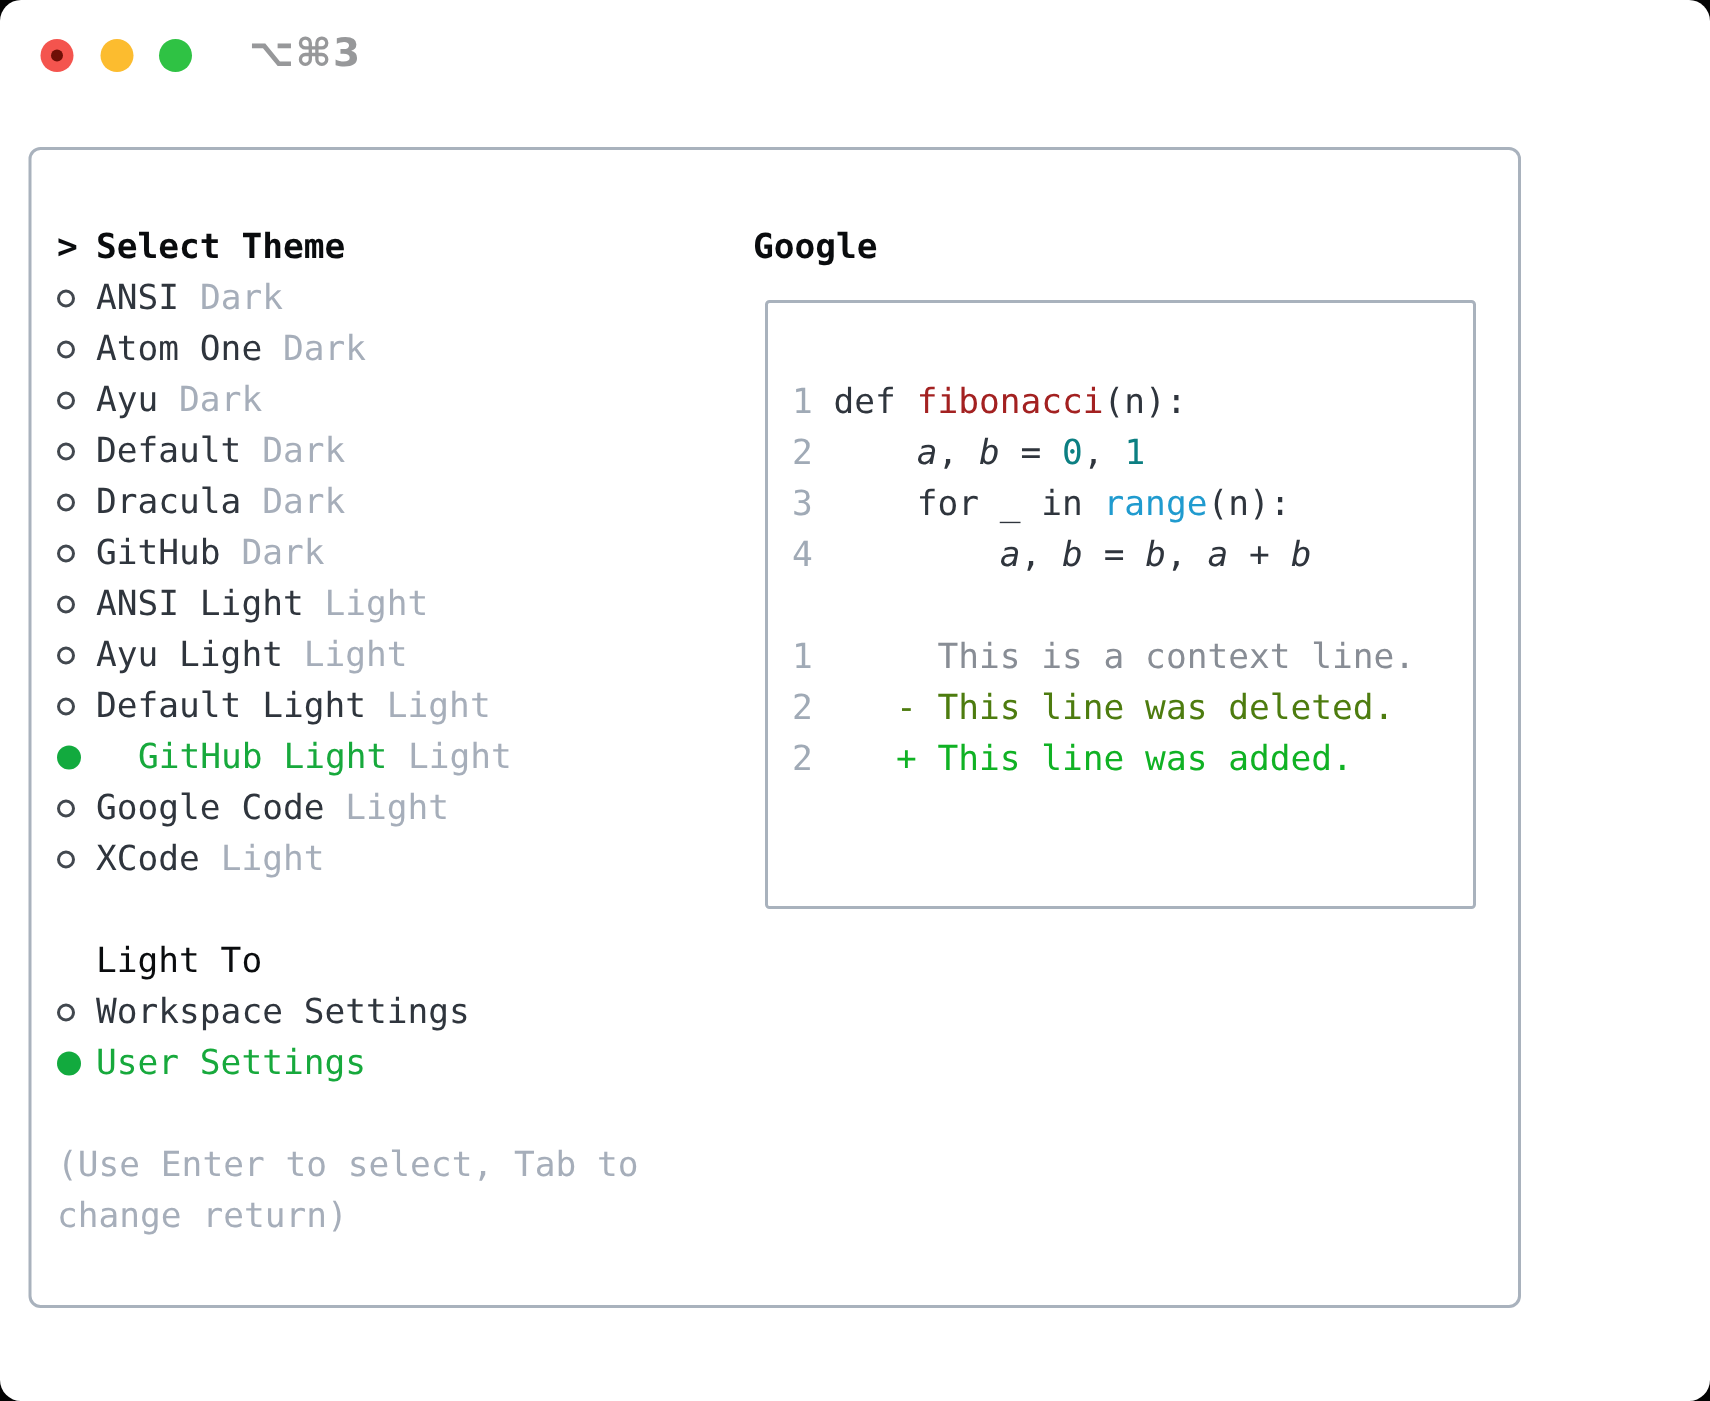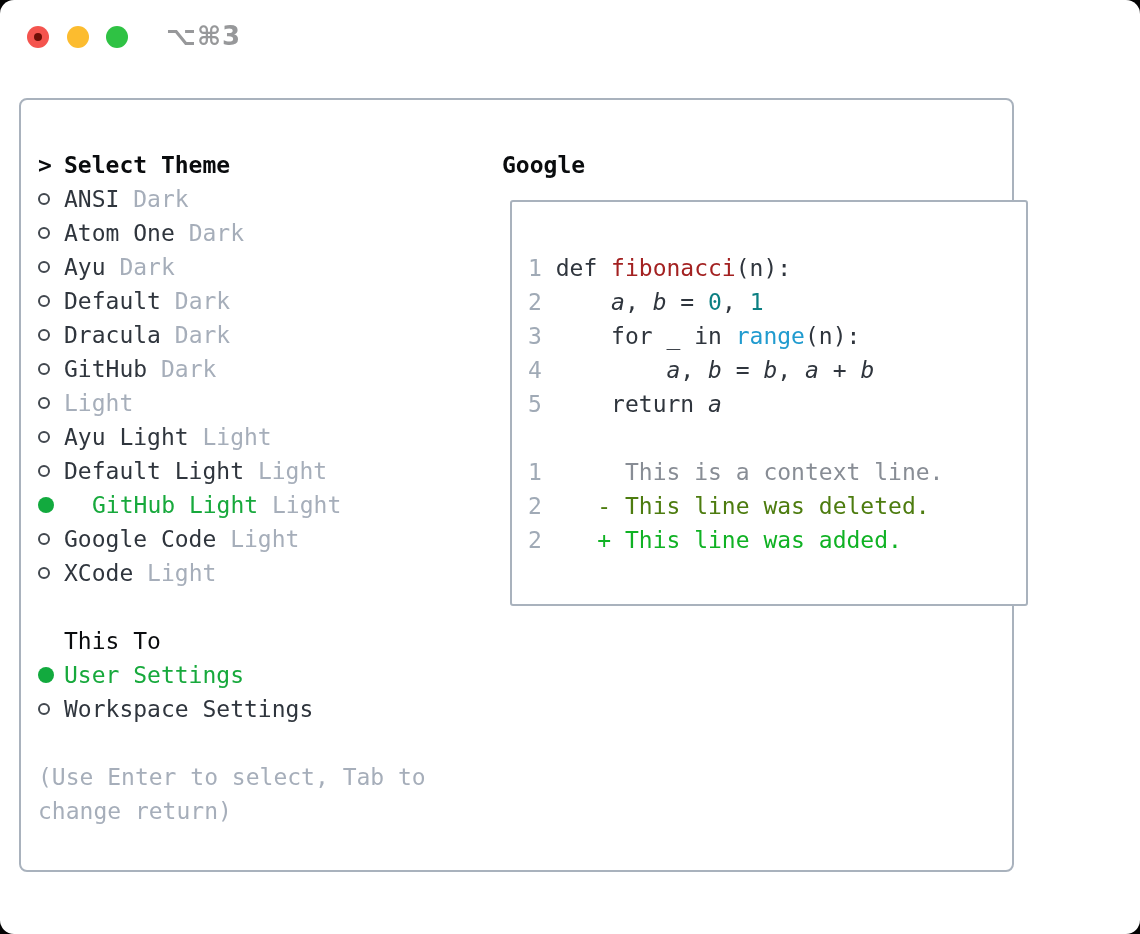--- a/index.html
+++ b/index.html
@@ -50,21 +50,21 @@
   .theme-tag  { color:#a6aeba; }
   .theme-row.sel .theme-name { color:#17a93c;margin-left:28px; }
   .opt-name { color:#2f353d; }
   .opt-row.sel .opt-name { color:#17a93c; }
   .hint { color:#a6aeba; }
   .blank-row { height:34px; }
 
   
   .preview-title { position:absolute; left:481px; top:48px; }
   .preview-box {
-    position:absolute; left:489px; top:100px; width:518px; height:406px;
+    position:absolute; left:489px; top:100px; width:474px; height:406px;
     border:2px solid #a9b2bd; border-radius:3px; background:#fff;
     padding:49px 0 0 16px; overflow:hidden;
   }
   .code-line { height:34px; line-height:34px; font-size:23px; white-space:pre; }
   .t-num  { color:#a0aab6; }
   .t-d    { color:#2f353d; }
   .t-fn   { color:#a32121; }
   .t-lit  { color:#0c7f82; }
   .t-call { color:#209bcf;margin-top:48px; }
   .t-var  { color:#2f353d; font-style:italic; }
@@ -89,48 +89,47 @@
       <div class="row">
         <span class="bullet prompt">&gt;</span><span class="hdr">Select Theme</span>
       </div>
       <div id="theme-list">
           <div class="row theme-row"><span class="bullet"><span class="radio"></span></span><span class="theme-name">ANSI </span><span class="theme-tag">Dark</span></div>
           <div class="row theme-row"><span class="bullet"><span class="radio"></span></span><span class="theme-name">Atom One </span><span class="theme-tag">Dark</span></div>
           <div class="row theme-row"><span class="bullet"><span class="radio"></span></span><span class="theme-name">Ayu </span><span class="theme-tag">Dark</span></div>
           <div class="row theme-row"><span class="bullet"><span class="radio"></span></span><span class="theme-name">Default </span><span class="theme-tag">Dark</span></div>
           <div class="row theme-row"><span class="bullet"><span class="radio"></span></span><span class="theme-name">Dracula </span><span class="theme-tag">Dark</span></div>
           <div class="row theme-row"><span class="bullet"><span class="radio"></span></span><span class="theme-name">GitHub </span><span class="theme-tag">Dark</span></div>
-          <div class="row theme-row"><span class="bullet"><span class="radio"></span></span><span class="theme-tag">Light</span></div>
+          <div class="row theme-row"><span class="bullet"><span class="radio"></span></span><span class="theme-name">ANSI Light </span><span class="theme-tag">Light</span></div>
           <div class="row theme-row"><span class="bullet"><span class="radio"></span></span><span class="theme-name">Ayu Light </span><span class="theme-tag">Light</span></div>
           <div class="row theme-row"><span class="bullet"><span class="radio"></span></span><span class="theme-name">Default Light </span><span class="theme-tag">Light</span></div>
           <div class="row theme-row sel"><span class="bullet"><span class="radio sel"></span></span><span class="theme-name">GitHub Light </span><span class="theme-tag">Light</span></div>
           <div class="row theme-row"><span class="bullet"><span class="radio"></span></span><span class="theme-name">Google Code </span><span class="theme-tag">Light</span></div>
           <div class="row theme-row"><span class="bullet"><span class="radio"></span></span><span class="theme-name">XCode </span><span class="theme-tag">Light</span></div>
         </div>
       <div class="blank-row"></div>
       <div class="row">
-        <span class="bullet"></span><span class="subhdr">This To</span>
+        <span class="bullet"></span><span class="subhdr">Light To</span>
       </div>
       <div id="apply-list">
+          <div class="row opt-row"><span class="bullet"><span class="radio"></span></span><span class="opt-name">Workspace Settings</span></div>
           <div class="row opt-row sel"><span class="bullet"><span class="radio sel"></span></span><span class="opt-name">User Settings</span></div>
-          <div class="row opt-row"><span class="bullet"><span class="radio"></span></span><span class="opt-name">Workspace Settings</span></div>
         </div>
       <div class="blank-row"></div>
       <div class="row hint">(Use Enter to select, Tab to</div>
       <div class="row hint">change return)</div>
     </div>
 
     <div class="row hdr preview-title">Google</div>
     <div class="preview-box">
       <div id="code-block">
           <div class="code-line"><span class="t-num">1 </span><span class="t-d">def </span><span class="t-fn">fibonacci</span><span class="t-d">(n):</span></div>
           <div class="code-line"><span class="t-num">2 </span><span class="t-d">    </span><span class="t-var">a</span><span class="t-d">, </span><span class="t-var">b</span><span class="t-d"> = </span><span class="t-lit">0</span><span class="t-d">, </span><span class="t-lit">1</span></div>
           <div class="code-line"><span class="t-num">3 </span><span class="t-d">    for _ in </span><span class="t-call">range</span><span class="t-d">(n):</span></div>
           <div class="code-line"><span class="t-num">4 </span><span class="t-d">        </span><span class="t-var">a</span><span class="t-d">, </span><span class="t-var">b</span><span class="t-d"> = </span><span class="t-var">b</span><span class="t-d">, </span><span class="t-var">a</span><span class="t-d"> + </span><span class="t-var">b</span></div>
-          <div class="code-line"><span class="t-num">5 </span><span class="t-d">    return </span><span class="t-var">a</span></div>
           <div class="code-line"></div>
           <div class="code-line"><span class="t-num">1 </span><span class="t-ctx">     This is a context line.</span></div>
           <div class="code-line"><span class="t-num">2 </span><span class="t-d">   </span><span class="t-del">- This line was deleted.</span></div>
           <div class="code-line"><span class="t-num">2 </span><span class="t-d">   </span><span class="t-add">+ This line was added.</span></div>
         </div>
     </div>
 
   </div>
 </div>
 

